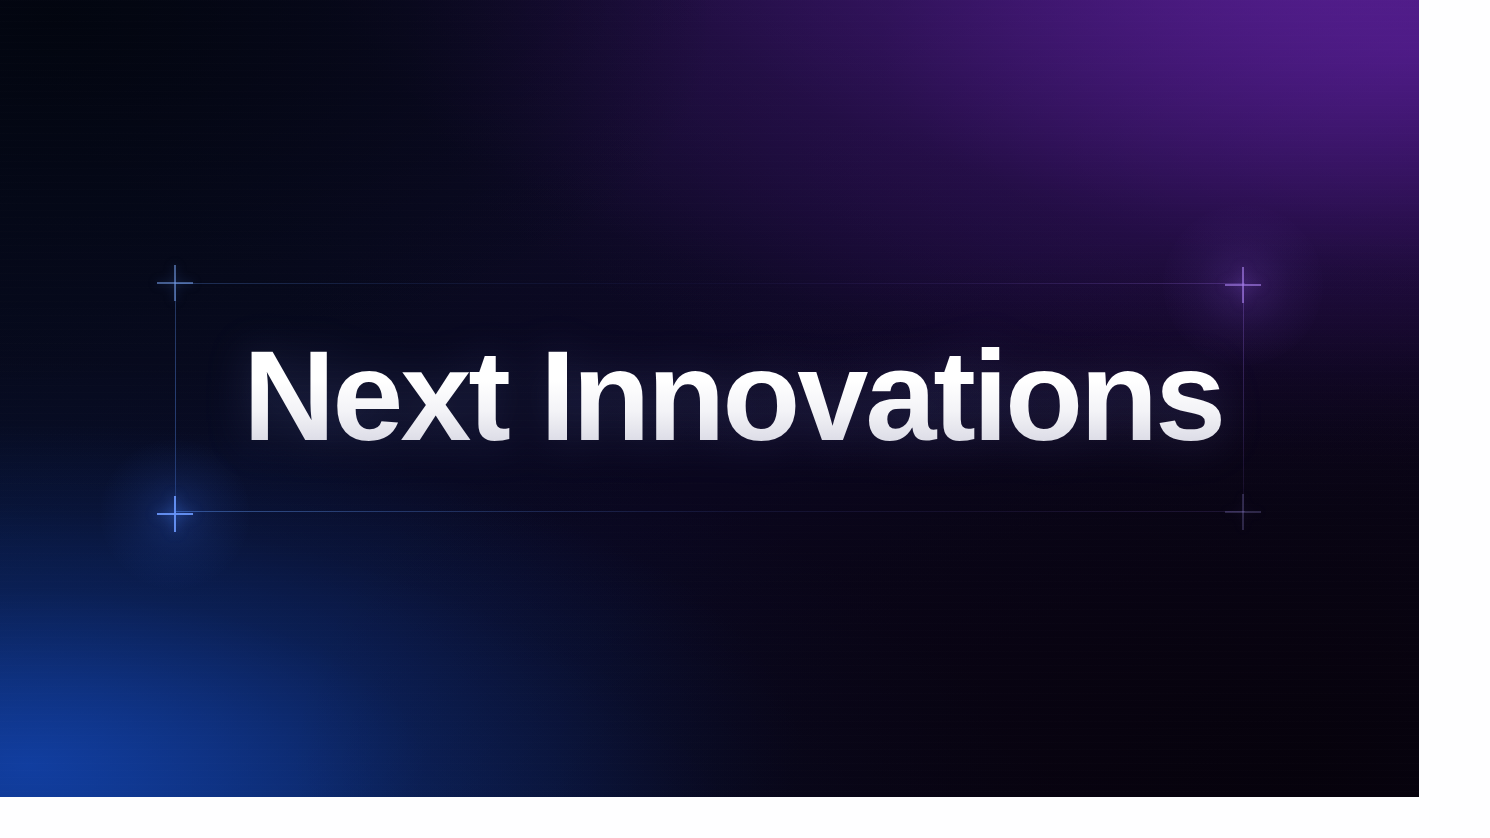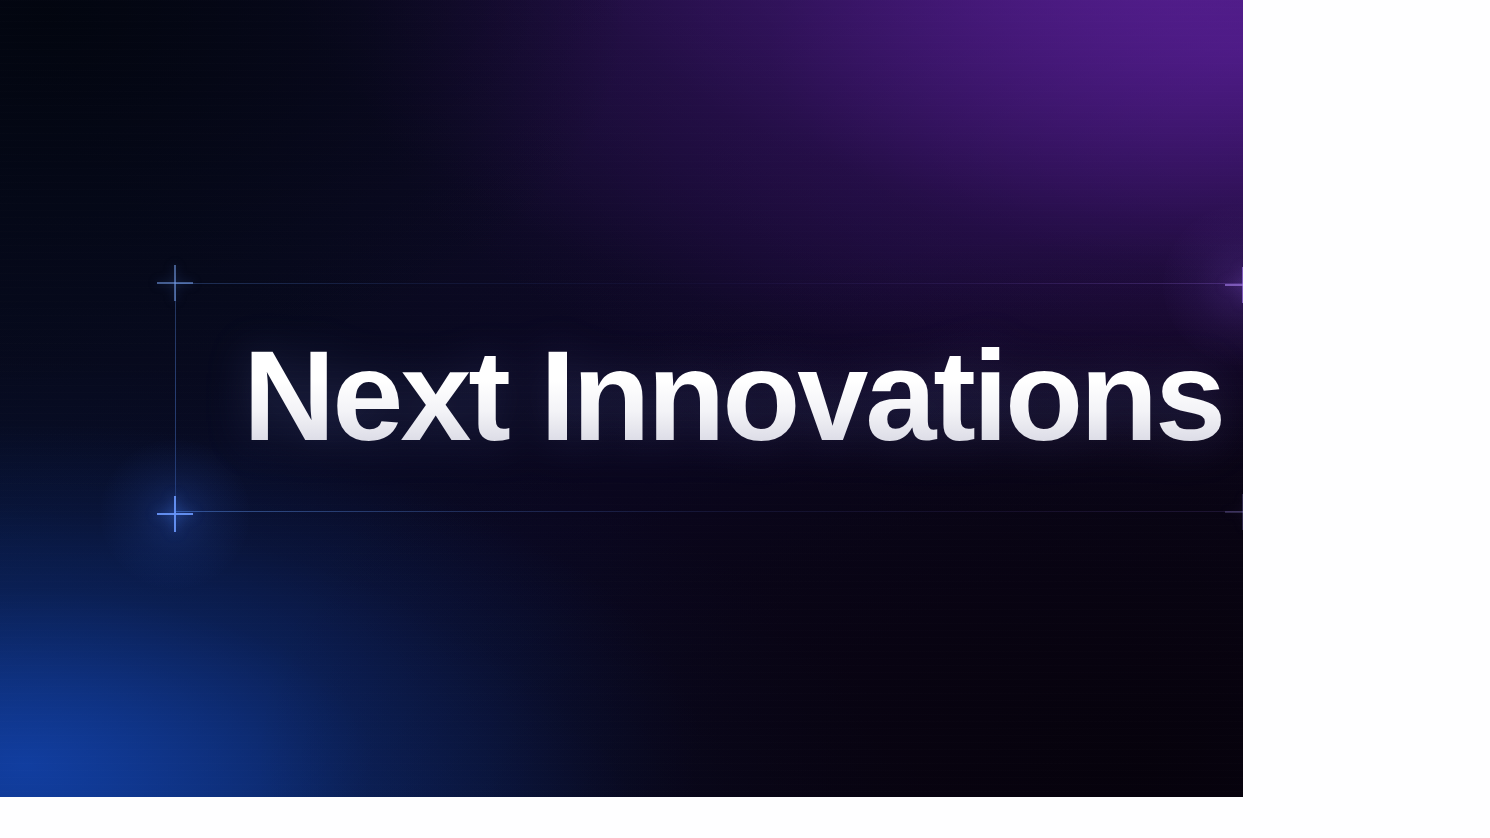--- a/index.html
+++ b/index.html
@@ -19,21 +19,21 @@
     width: 1490px;
     height: 838px;
     background: #fefeff;
   }
 
   
   #slide {
     position: absolute;
     left: 0;
     top: 0;
-    width: 1243px;
+    width: 1419px;
     height: 797px;
     overflow: hidden;
     background: #000000;
   }
 
   
   .bg-layer {
     position: absolute;
     inset: 0;
     pointer-events: none;

